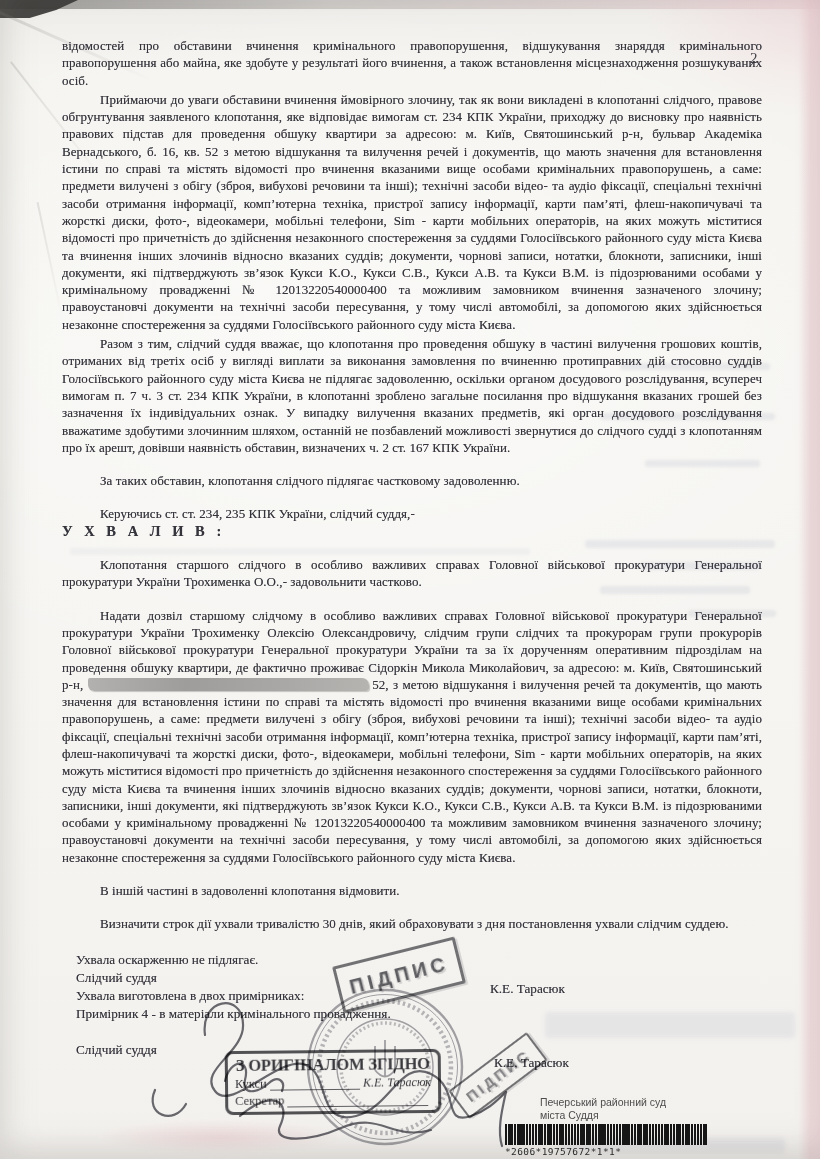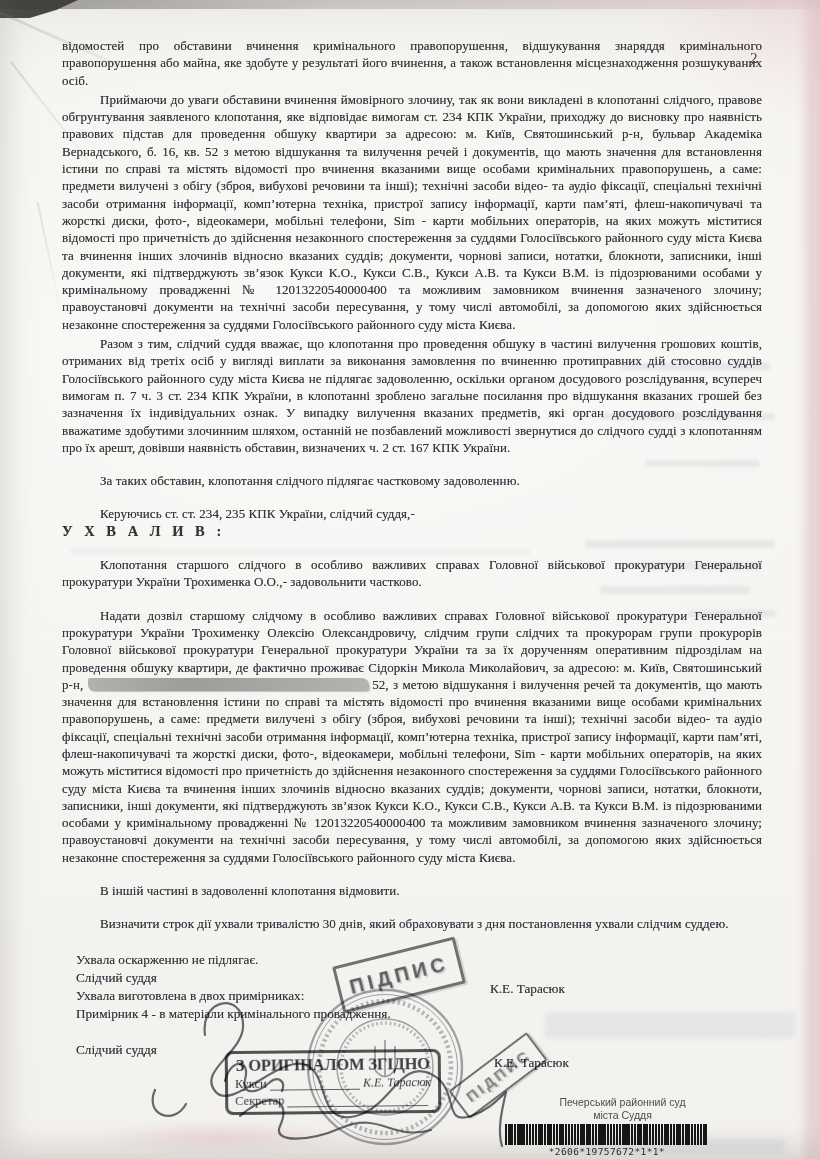--- a/index.html
+++ b/index.html
@@ -78,31 +78,31 @@
   }
   .certify .title{font-weight:bold;font-size:16.5px;letter-spacing:-0.2px;white-space:nowrap;text-align:center;}
   .certify .row{display:flex;align-items:flex-end;font-size:12.5px;line-height:17px;}
   .certify .ul{flex:1 1 auto;border-bottom:1px solid rgba(60,60,66,0.8);margin:0 3px 2px 3px;height:12px;}
   .certify .iname{font-style:italic;font-size:12px;white-space:nowrap;}
   .sealwrap{left:130px;top:940px;width:430px;height:219px;}
   
   .court-label{
     position:absolute;left:540px;top:1096px;width:165px;
     font-family:"Liberation Sans","DejaVu Sans",sans-serif;
-    font-size:10.5px;line-height:12.5px;color:#4e4c4c;text-align:center;
+    font-size:10.5px;line-height:12.5px;color:#4e4c4c;text-align:left;
   }
   .barcode{
     position:absolute;left:505px;top:1124px;width:202px;height:21px;
     background-image:
       repeating-linear-gradient(90deg,#161616 0 2px,transparent 2px 3px),
       repeating-linear-gradient(90deg,#161616 0 1px,transparent 1px 7px),
       repeating-linear-gradient(90deg,transparent 0 4px,#161616 4px 6px,transparent 6px 13px);
   }
   .barcode-num{
-    position:absolute;left:505px;top:1146px;width:160px;text-align:right;
+    position:absolute;left:505px;top:1146px;width:160px;text-align:left;
     font-family:"DejaVu Sans Mono","Liberation Mono",monospace;
     font-size:9.5px;color:#2a2a2a;letter-spacing:0.4px;
   }
 </style>
 </head>
 <body>
 
 <div class="page">
 
   <div class="artifact top-band"></div>

